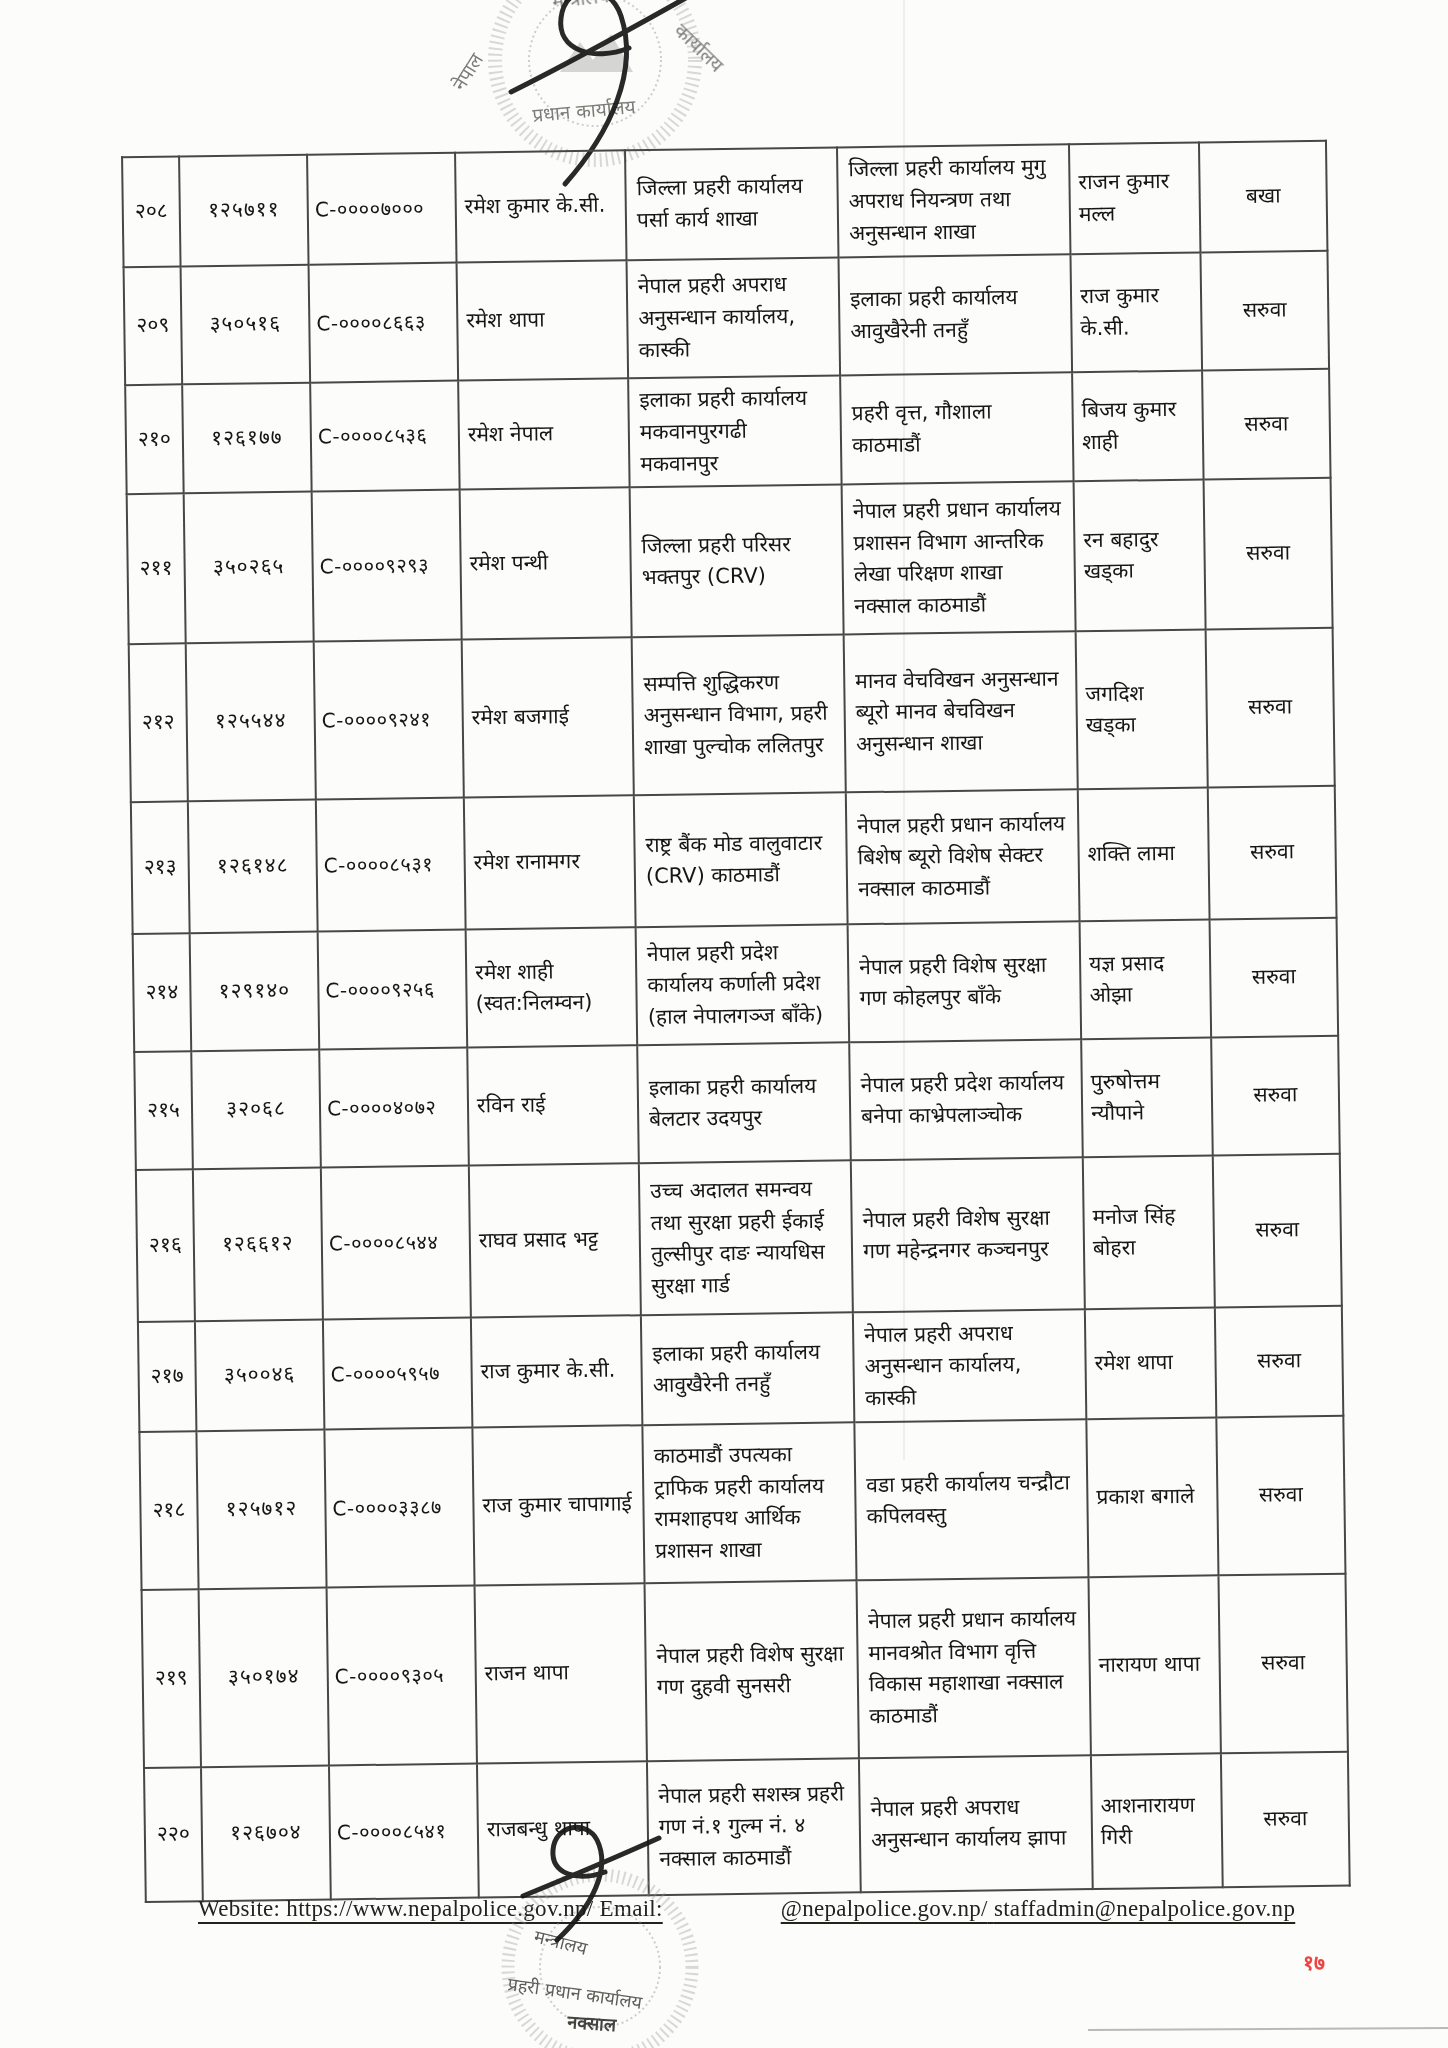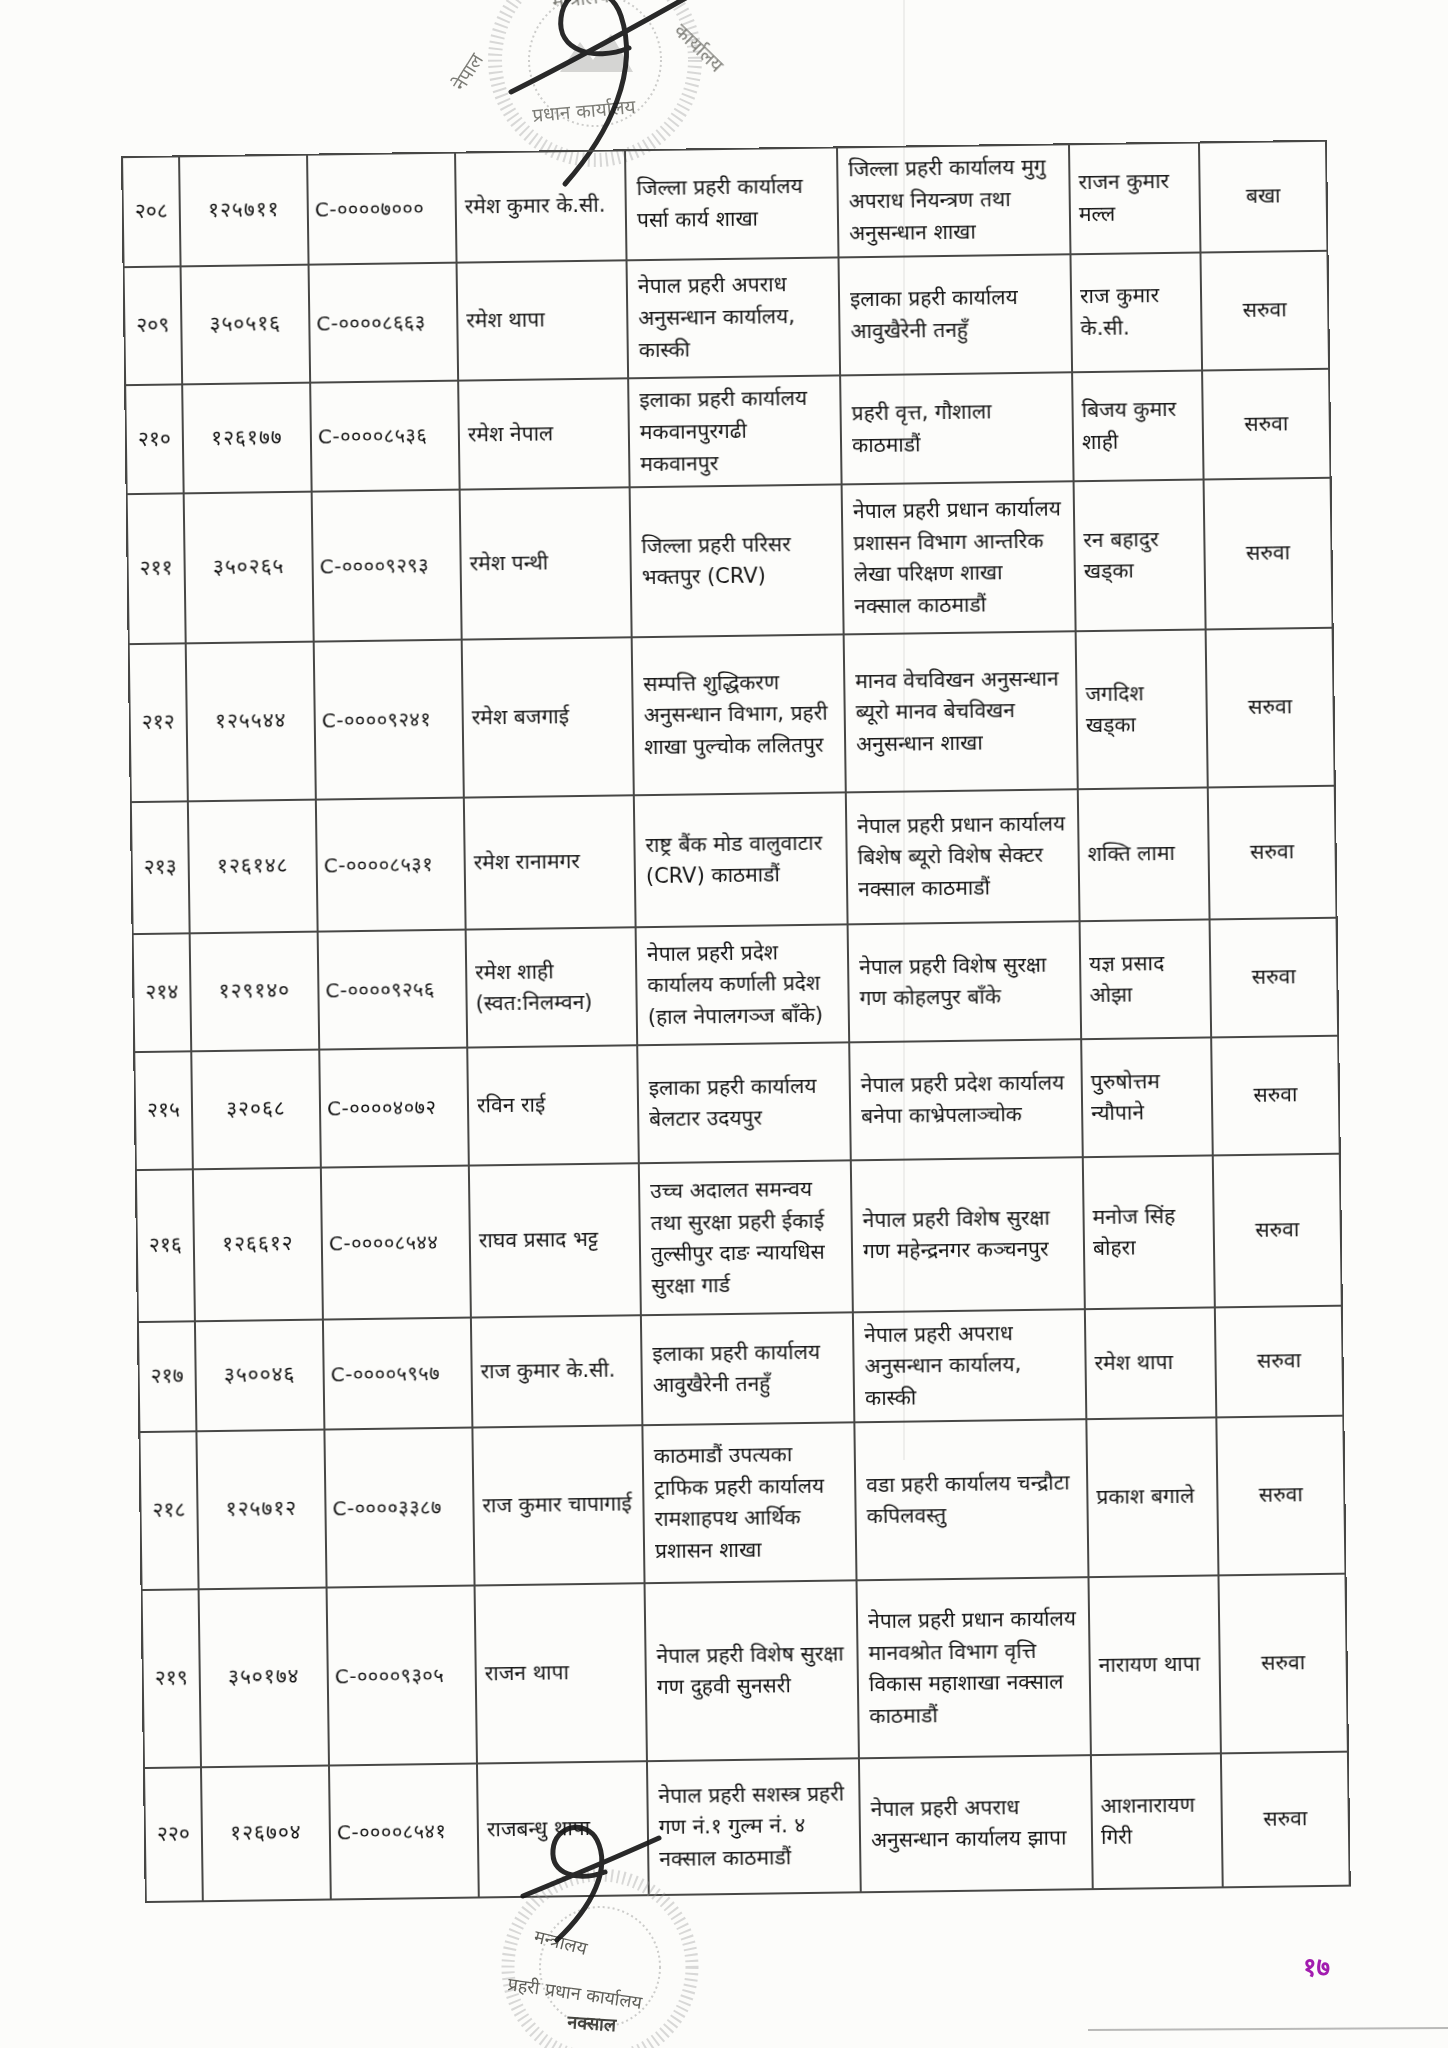--- a/index.html
+++ b/index.html
@@ -62,21 +62,21 @@
     font-family:"Liberation Serif","DejaVu Serif",serif;
     font-size:23px;color:#23231d;
     text-decoration:underline;
     text-underline-offset:6px;
     letter-spacing:0.3px;
     white-space:nowrap;
   }
   .footer-line .gap{display:inline-block;width:118px;}
   .page-number{
     position:absolute;left:1303px;top:1948px;
-    font-size:26px;font-weight:bold;color:#a21caf;
+    font-size:21px;font-weight:bold;color:#ef4444;
   }
 </style>
 </head>
 <body>
 
 <div class="page">
 
   <div class="fold-line"></div>
 
   <svg class="stamp stamp-top" width="360" height="300" viewBox="0 0 360 300">
@@ -237,20 +237,24 @@
       <td class="c-name">राजबन्धु थापा</td>
       <td class="c-off1">नेपाल प्रहरी सशस्त्र प्रहरी गण नं.१ गुल्म नं. ४ नक्साल काठमाडौं</td>
       <td class="c-off2">नेपाल प्रहरी अपराध अनुसन्धान कार्यालय झापा</td>
       <td class="c-repl">आशनारायण गिरी</td>
       <td class="c-status">सरुवा</td>
     </tr>
         </tbody>
     </table>
   </div>
 
+  <div class="footer-line">
+    <span>Website: https://www.nepalpolice.gov.np/ Email:</span><span class="gap"></span><span>@nepalpolice.gov.np/</span>
+    <span>staffadmin@nepalpolice.gov.np</span>
+  </div>
 
   <svg class="stamp stamp-bottom" width="360" height="240" viewBox="0 0 360 240">
     <g fill="none" stroke="#9a9a98" opacity="0.8">
       <circle cx="185" cy="145" r="92" stroke-width="13" stroke-dasharray="2 4" opacity="0.45"></circle>
       <circle cx="185" cy="145" r="60" stroke-width="2" stroke-dasharray="2 3" opacity="0.6"></circle>
     </g>
     <g font-size="18" fill="#55554f" opacity="0.95" font-family="DejaVu Sans, sans-serif">
       <text x="118" y="120" transform="rotate(14 118 120)">मन्त्रालय</text>
       <text x="92" y="168" transform="rotate(8 92 168)">प्रहरी प्रधान कार्यालय</text>
       <text x="152" y="206" transform="rotate(4 152 206)" font-weight="bold" fill="#3a3a35">नक्साल</text>

